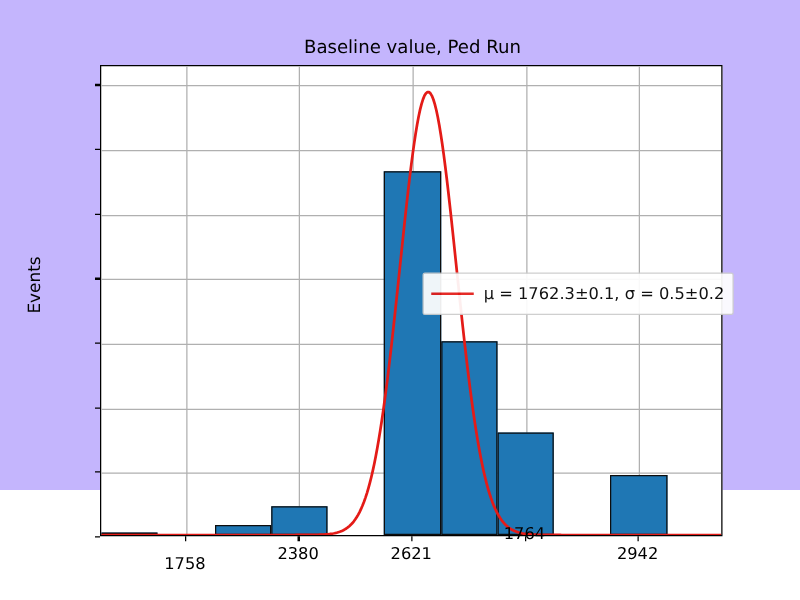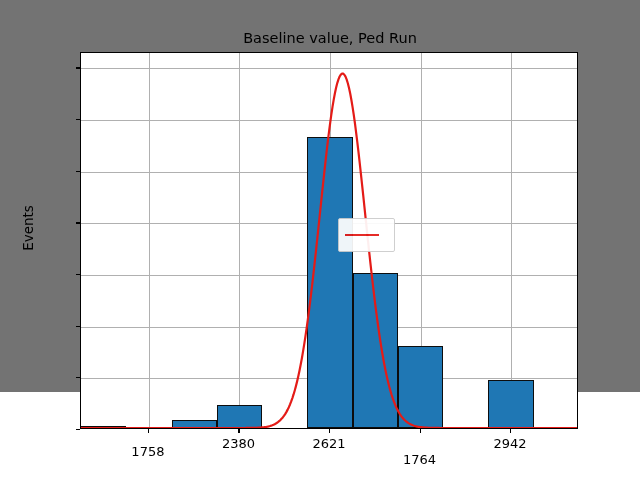--- a/index.html
+++ b/index.html
@@ -10,21 +10,21 @@
   body {
     width: 640px;
     height: 480px;
     font-family: "DejaVu Sans", sans-serif;
     overflow: hidden;
   }
   #figure {
     position: relative;
     width: 640px;
     height: 392px;
-    background: #737373;
+    background: #c4b5fd;
     text-decoration: underline;
   }
   
   #chart-title {
     position: absolute;
     left: 80px;
     top: 30px;
     width: 500px;
     text-align: center;
     font-size: 14.5px;
@@ -217,29 +217,30 @@
       <div class="ytick-mark" style="left: 76px; top: 119.137px;"></div>
       <div class="ytick-mark" style="left: 76px; top: 67.4932px;"></div>
     </div>
   <div id="xtick-labels-layer">
       <div class="xtick-label" style="left: 147.909px; top: 444px;">1758</div>
       <div class="xtick-mark" style="left: 147.909px; top: 429px;"></div>
       <div class="xtick-label" style="left: 238.455px; top: 436px;">2380</div>
       <div class="xtick-mark" style="left: 238.455px; top: 429px;"></div>
       <div class="xtick-label" style="left: 329px; top: 436px;">2621</div>
       <div class="xtick-mark" style="left: 329px; top: 429px;"></div>
-      <div class="xtick-label" style="left: 419.545px; top: 452px;">1764</div>
+      <div class="xtick-label" style="left: 419.545px; top: 420px;">1764</div>
       <div class="xtick-mark" style="left: 419.545px; top: 429px;"></div>
       <div class="xtick-label" style="left: 510.091px; top: 436px;">2942</div>
       <div class="xtick-mark" style="left: 510.091px; top: 429px;"></div>
     </div>
 
   <div id="ylabel">Events</div>
 
   <div id="legend">
     <div class="legend-row">
       <span class="legend-handle">
         <span class="legend-line"></span>
       </span>
+      <span class="legend-text">μ = 1762.3±0.1, σ = 0.5±0.2</span>
     </div>
   </div>
 
 </div>
 
 </body></html>

